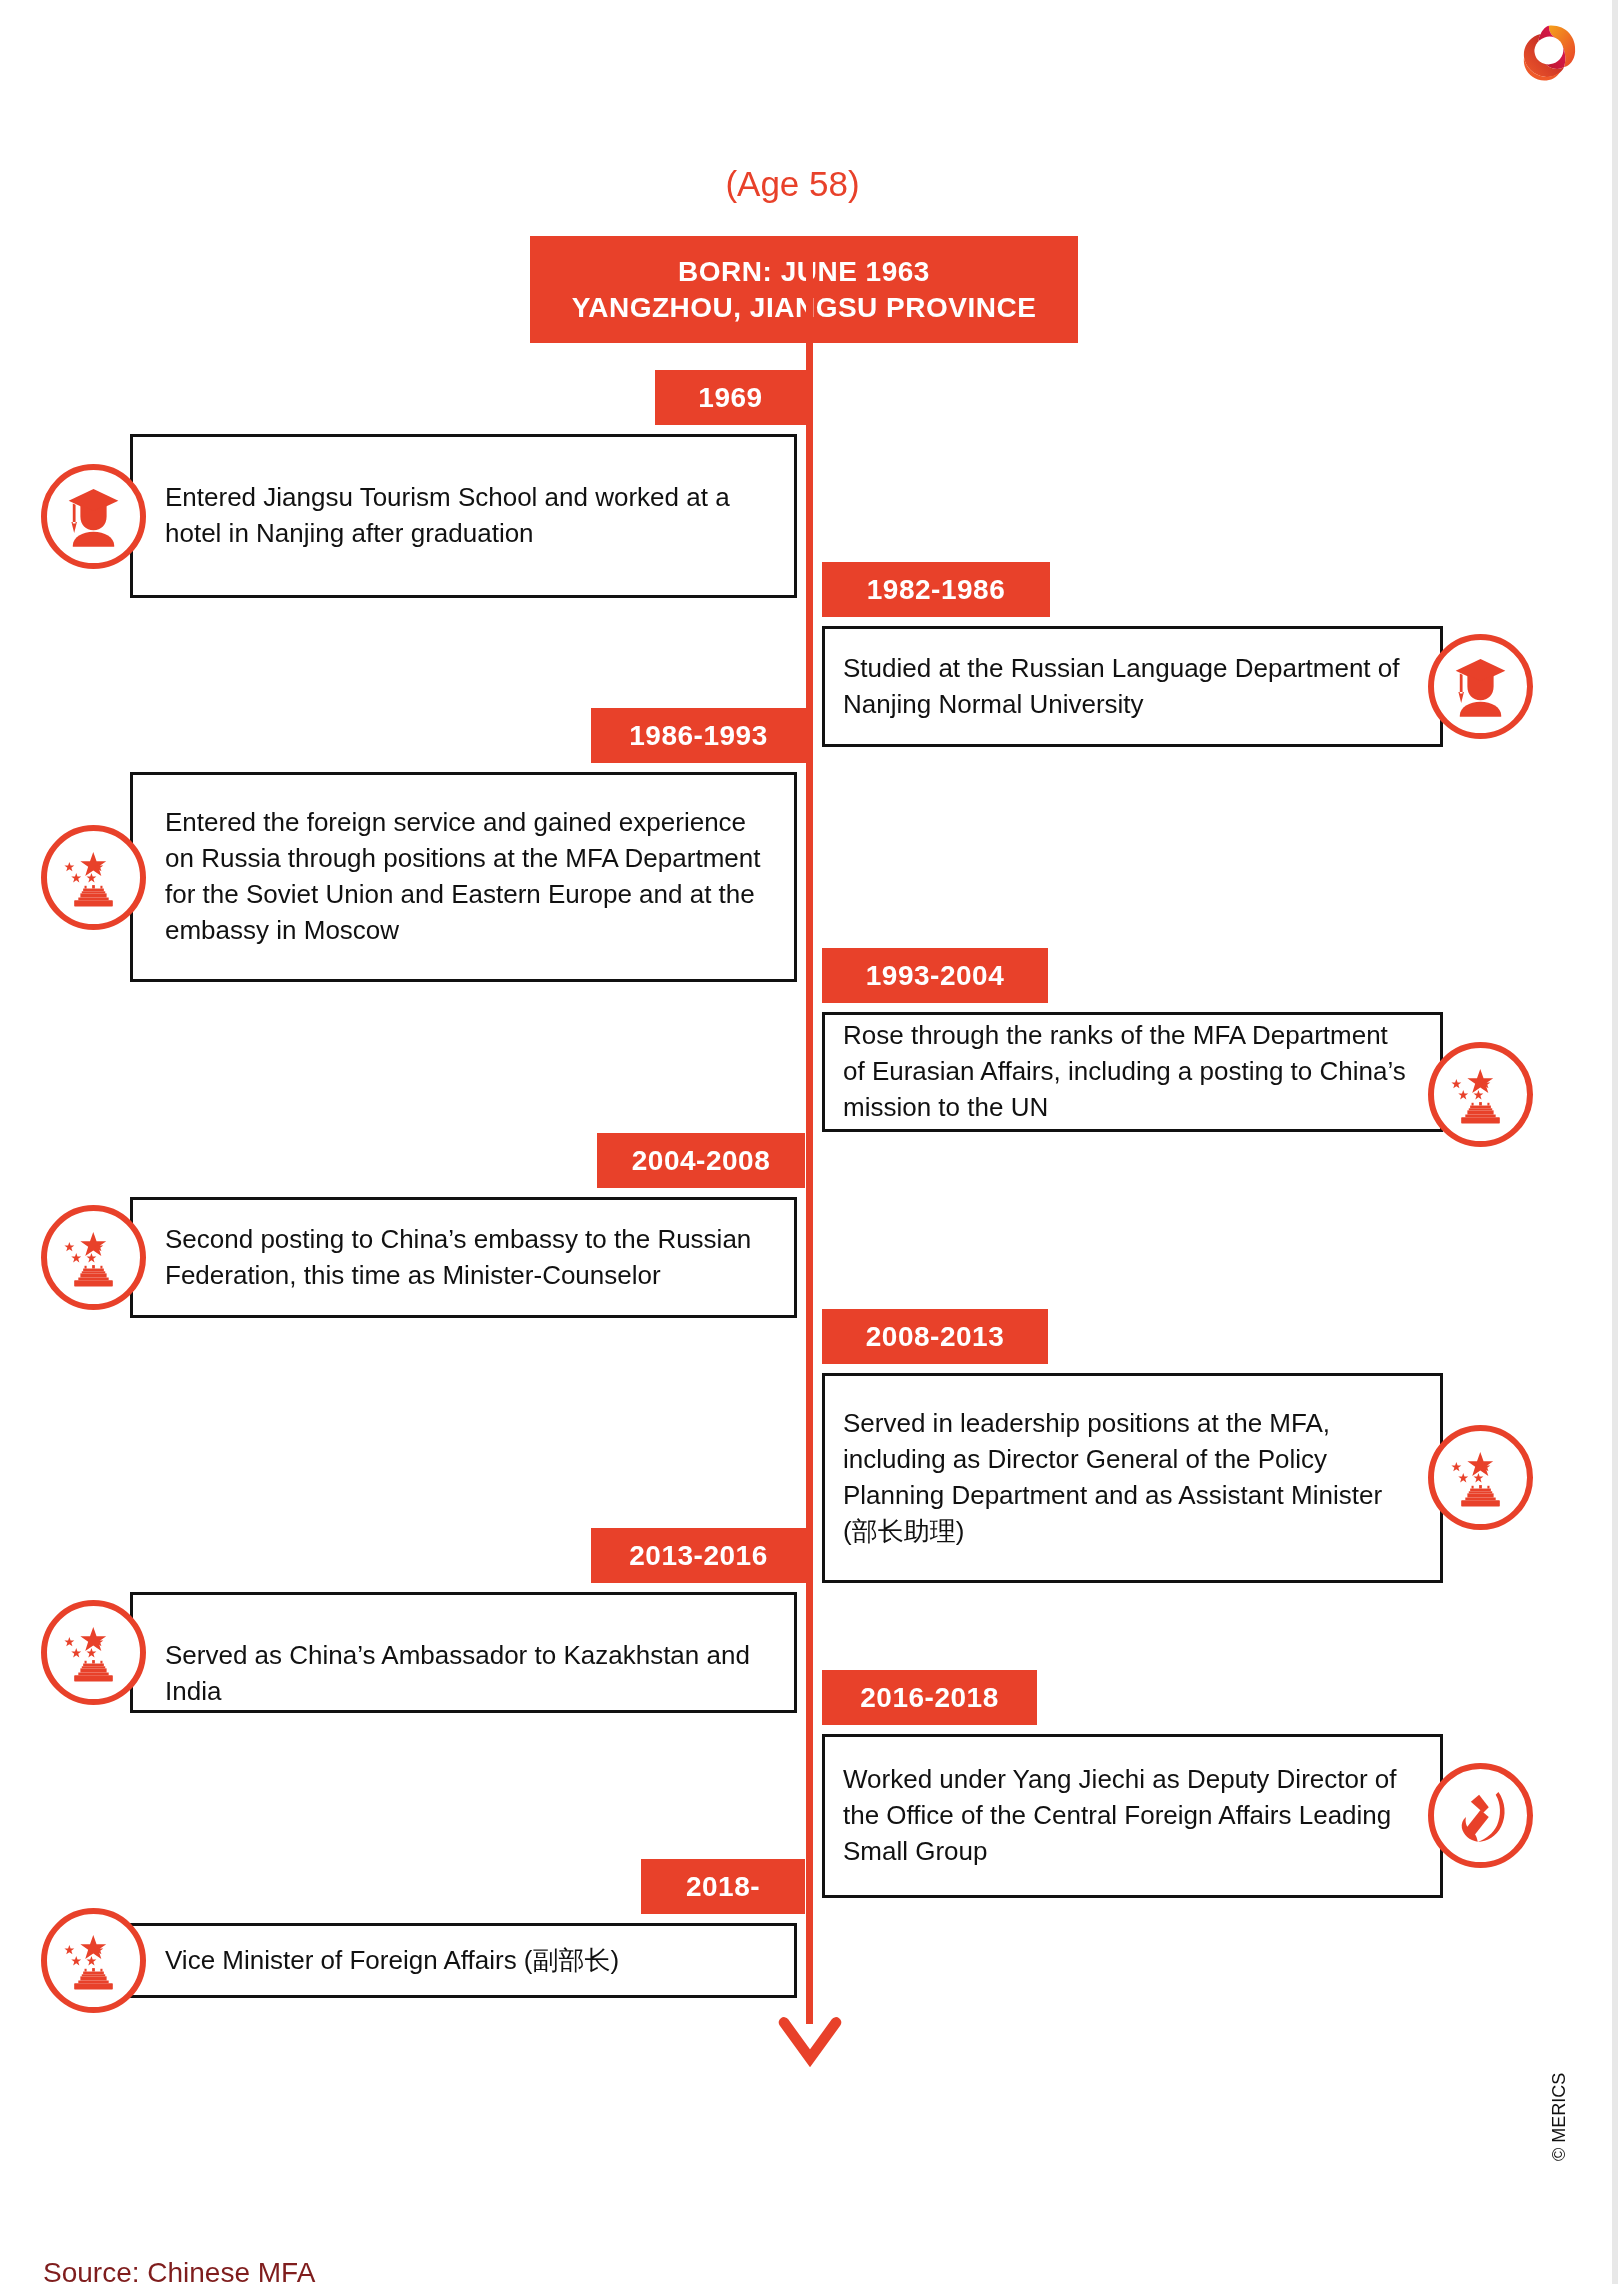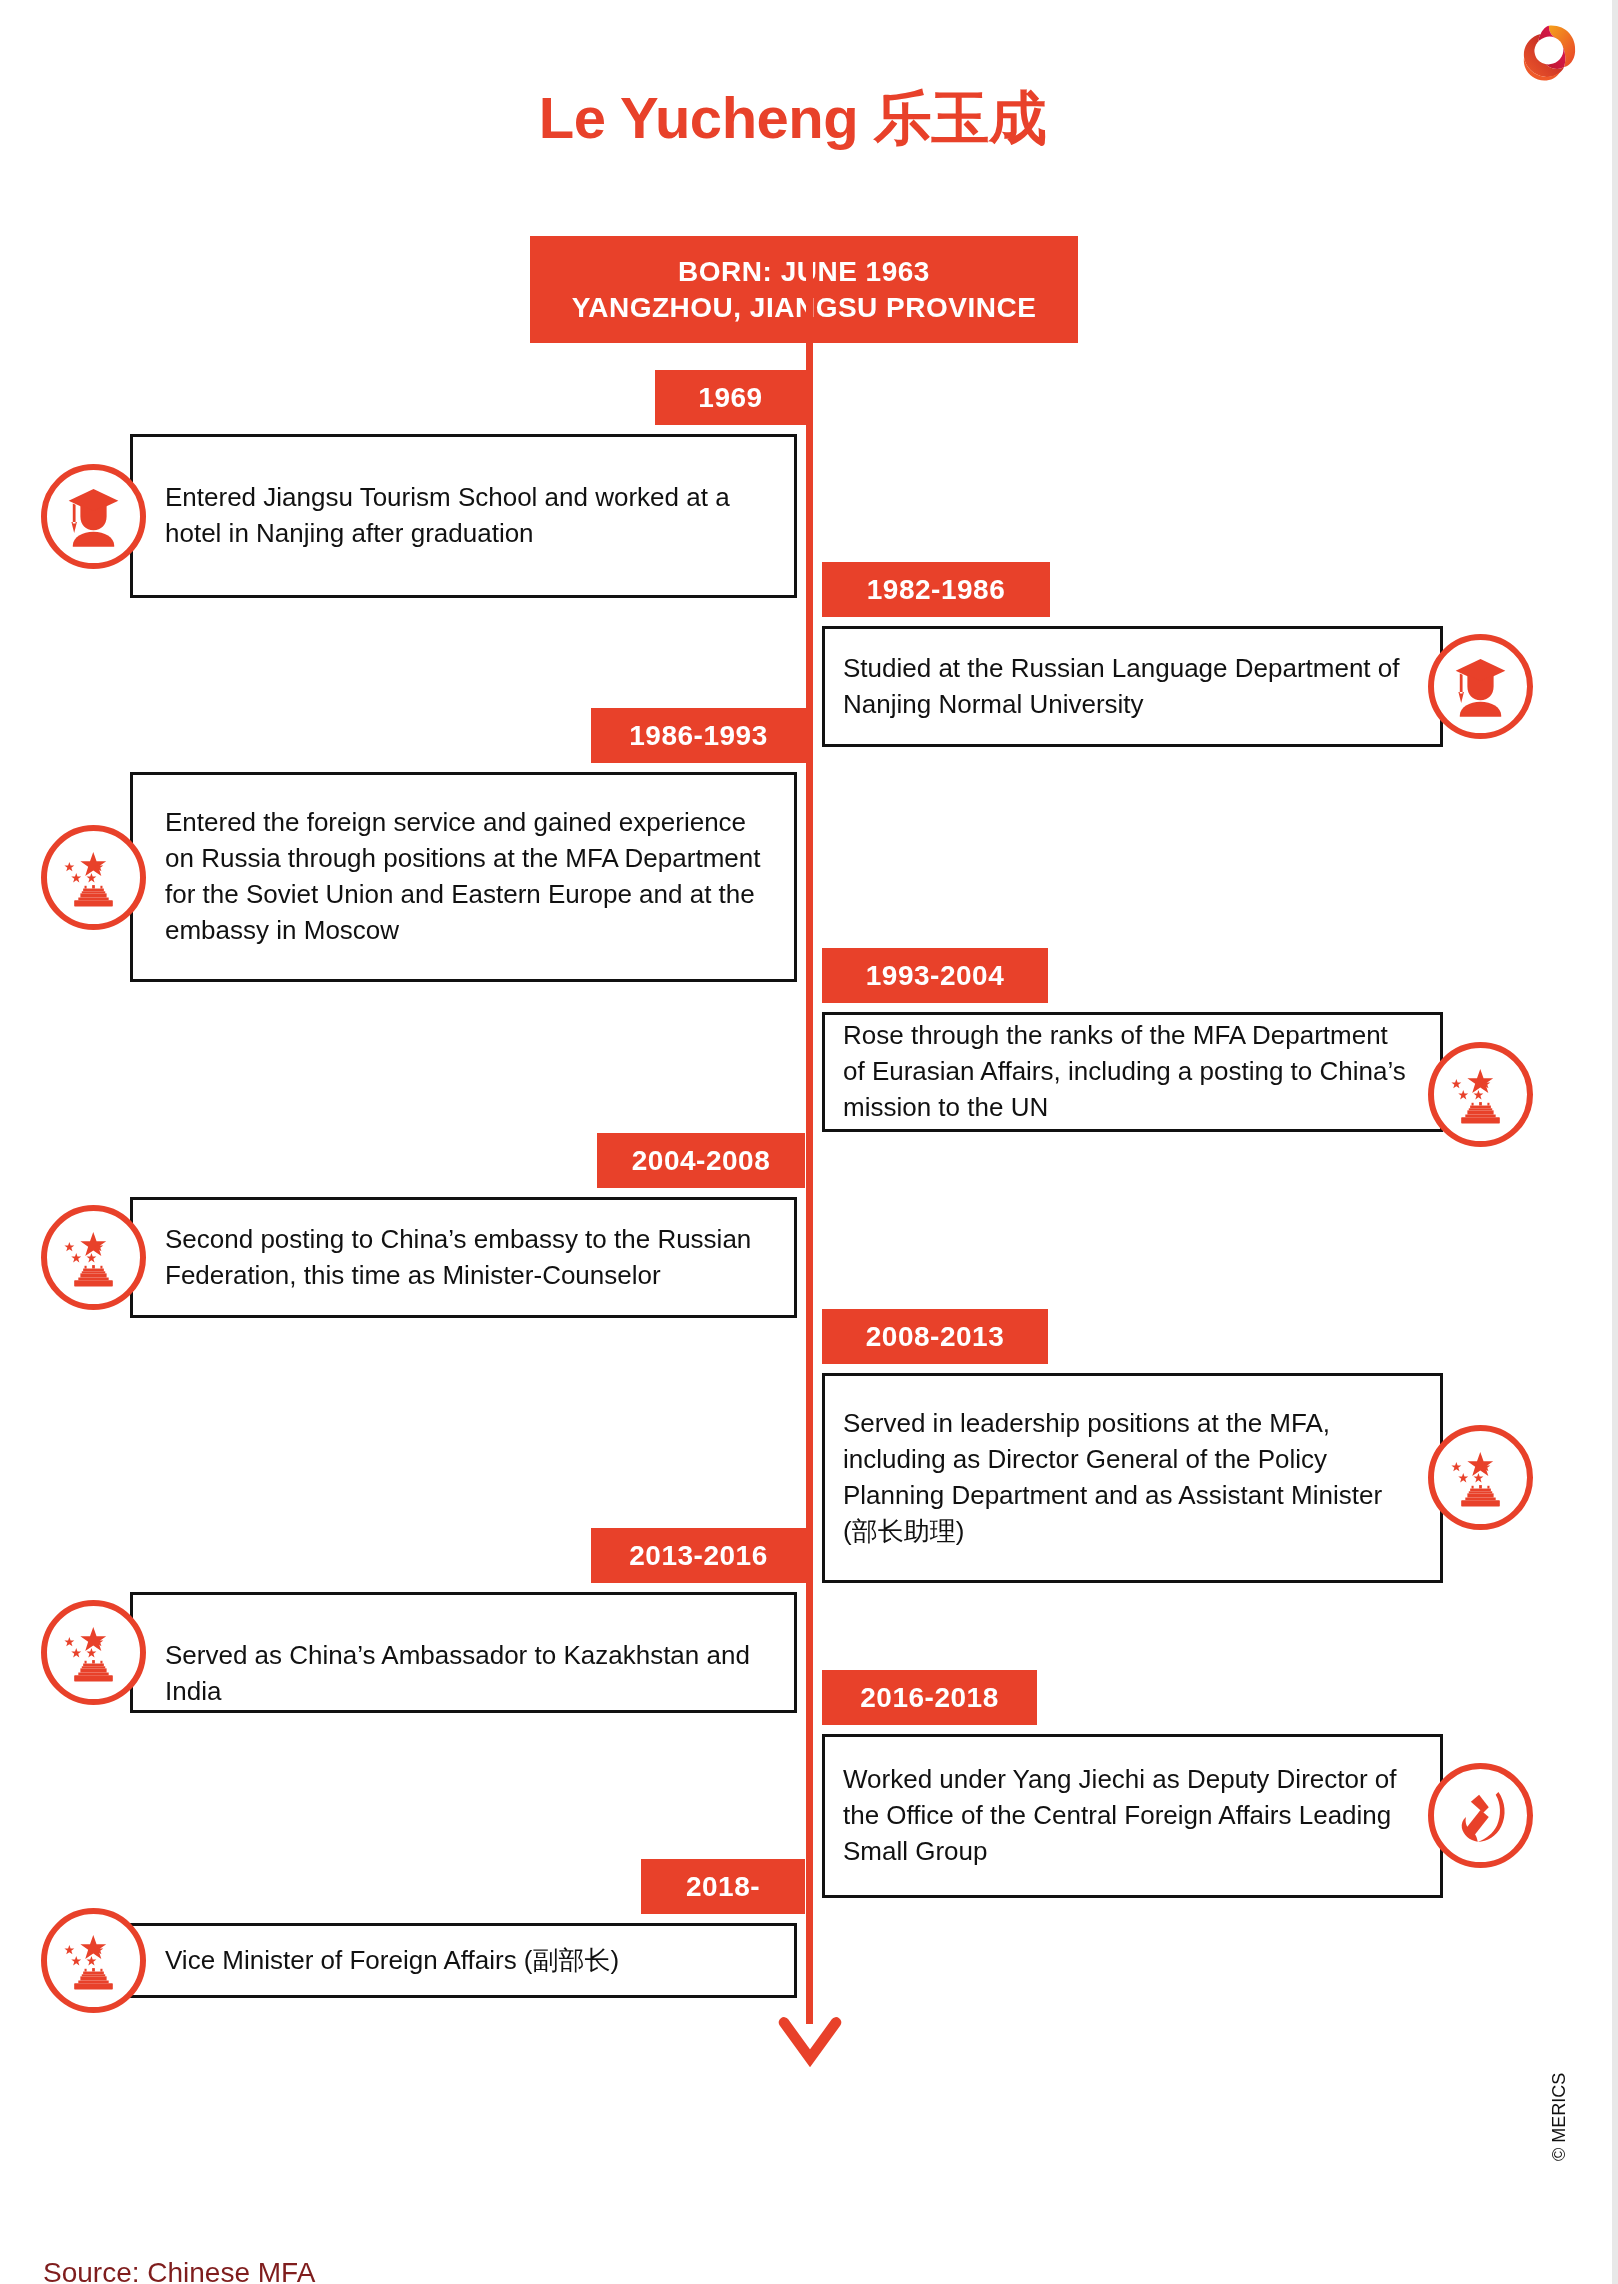--- a/index.html
+++ b/index.html
@@ -117,23 +117,21 @@
         </linearGradient>
       </defs>
       <path d="M52 14 C76 12 92 30 90 52 C89 64 82 72 74 74 C78 62 76 44 64 34 C58 29 52 26 52 14 Z" fill="url(#g1)"></path>
       <path d="M52 14 C52 26 58 29 64 34 C76 44 78 62 74 74 C68 78 58 78 50 72 C38 62 32 40 40 26 C44 18 48 15 52 14 Z" fill="url(#g2)"></path>
       <path d="M40 26 C32 40 38 62 50 72 C58 78 68 78 74 74 C70 84 58 90 46 88 C30 86 18 74 16 60 C14 44 24 30 40 26 Z" fill="url(#g3)"></path>
       <path d="M16 60 C18 74 30 86 46 88 C54 89 62 86 68 81 C62 92 48 96 36 92 C22 87 14 74 16 60 Z" fill="#ef5a2a"></path>
       <ellipse cx="52" cy="50" rx="21" ry="20" fill="#ffffff" transform="rotate(-18 52 50)"></ellipse>
     </svg>
   </div>
 
-  <div id="title"><span>Le Yucheng</span>
-    <span class="cjk">乐玉成</span>
-  </div>
+  <div id="subtitle">(Age 58)</div>
 
   <div id="born">
     <span>BORN: JUNE 1963</span>
     <span>YANGZHOU, JIANGSU PROVINCE</span>
   </div>
 
   <div id="spine"></div>
   <div id="arrow">
     <svg viewBox="0 0 100 100" width="66" height="62" aria-hidden="true">
       <path d="M8 20 L50 78 L92 20" fill="none" stroke="#e8412a" stroke-width="17" stroke-linecap="round" stroke-linejoin="miter"></path>

